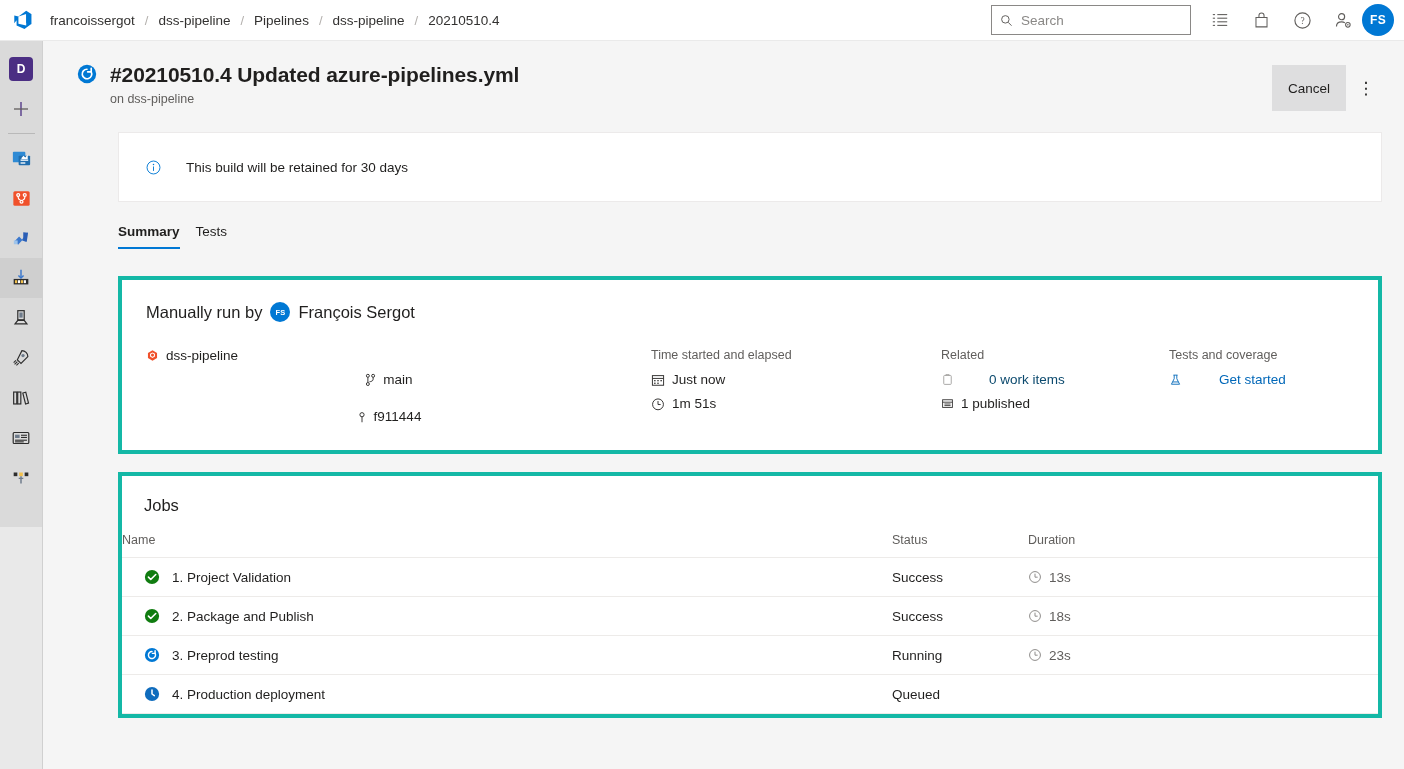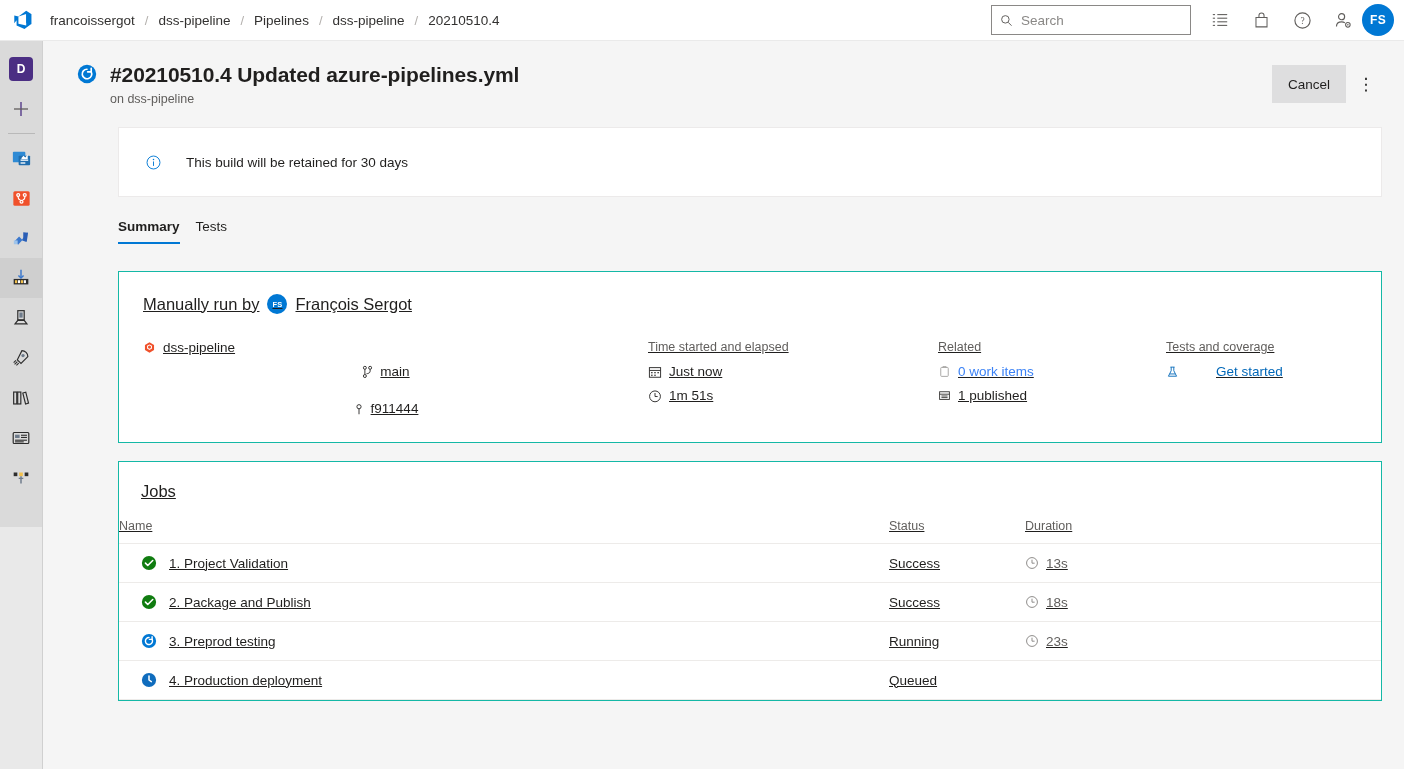--- a/index.html
+++ b/index.html
@@ -90,21 +90,21 @@
   .page-title {
     font-size: 21px; font-weight: 600; color: #201f1e;
     letter-spacing: -.1px; line-height: 28px;
   }
   .page-sub { font-size: 12.5px; color: #605e5c; margin-top: 3px; }
   .head-actions { display: flex; align-items: center; gap: 4px; margin-top: 4px; }
   .btn-cancel {
     background: #dededf; border: none;
     font-family: "Liberation Sans", sans-serif;
     font-size: 13.5px; color: #201f1e;
-    padding: 0 16px; height: 38px; cursor: pointer;
+    padding: 0 16px; height: 46px; cursor: pointer;
   }
   .btn-more {
     width: 32px; height: 32px; background: transparent; border: none;
     cursor: pointer; color: #201f1e; font-size: 17px; line-height: 1;
     display: flex; align-items: center; justify-content: center;
   }
 
   .banner {
     margin: 21px 22px 0 75px;
     background: #fff; border: 1px solid #eceaea;
@@ -117,23 +117,22 @@
     display: flex; align-items: flex-start; gap: 16px;
     margin: 22px 0 0 75px; height: 34px;
   }
   .tab {
     font-size: 13.5px; color: #201f1e; cursor: pointer;
     padding: 0 0 8px 0; border-bottom: 2px solid transparent;
   }
   .tab.active { font-weight: 600; border-bottom-color: #0078d4; }
 
   .card {
-    background: #fff; border: 1px solid #14b8a6;
+    background: #fff; border: 4px solid #14b8a6;
     margin: 18px 22px 0 75px;
-    text-decoration: underline;
   }
   .card-summary { padding: 22px 24px 26px 24px; }
   .ran-by { display: flex; align-items: center; font-size: 16.5px; color: #201f1e; }
   .avatar-sm {
     width: 20px; height: 20px; border-radius: 50%;
     background: #0078d4; color: #fff;
     font-size: 7.5px; font-weight: 600;
     display: inline-flex; align-items: center; justify-content: center;
     margin: 0 8px; letter-spacing: .2px;
   }
@@ -143,21 +142,21 @@
   .col-repo { width: 505px; }
   .col-time { width: 290px; }
   .col-related { width: 228px; }
   .col-tests { flex: 1; }
   .col-label { font-size: 12.5px; color: #605e5c; margin-bottom: 10px; }
   .col-line {
     display: flex; align-items: center;
     font-size: 13.5px; color: #201f1e; margin-bottom: 9px;
   }
   .col-line .ico { margin-right: 7px; display: inline-flex; align-items: center; }
-  .col-line.muted { color: #3b82f6; }
+  .col-line.muted { color: #0c4a6e; gap: 28px; }
   .col-line.link { color: #0067b8; cursor: pointer; gap: 30px; }
   .inline-pair { display: flex; align-items: center; gap: 22px; flex-direction: column; }
   .inline-item { display: flex; align-items: center; font-size: 13.5px; color: #201f1e; }
   .inline-item .ico { margin-right: 6px; display: inline-flex; }
 
   .card-jobs { padding: 20px 0 0 0; }
   .jobs-title { font-size: 16.5px; color: #201f1e; padding: 0 24px 0 22px; }
   .jobs-table { width: 100%; border-collapse: collapse; margin-top: 18px; }
   .jobs-table th {
     text-align: left; font-size: 12.5px; font-weight: 400; color: #605e5c;

